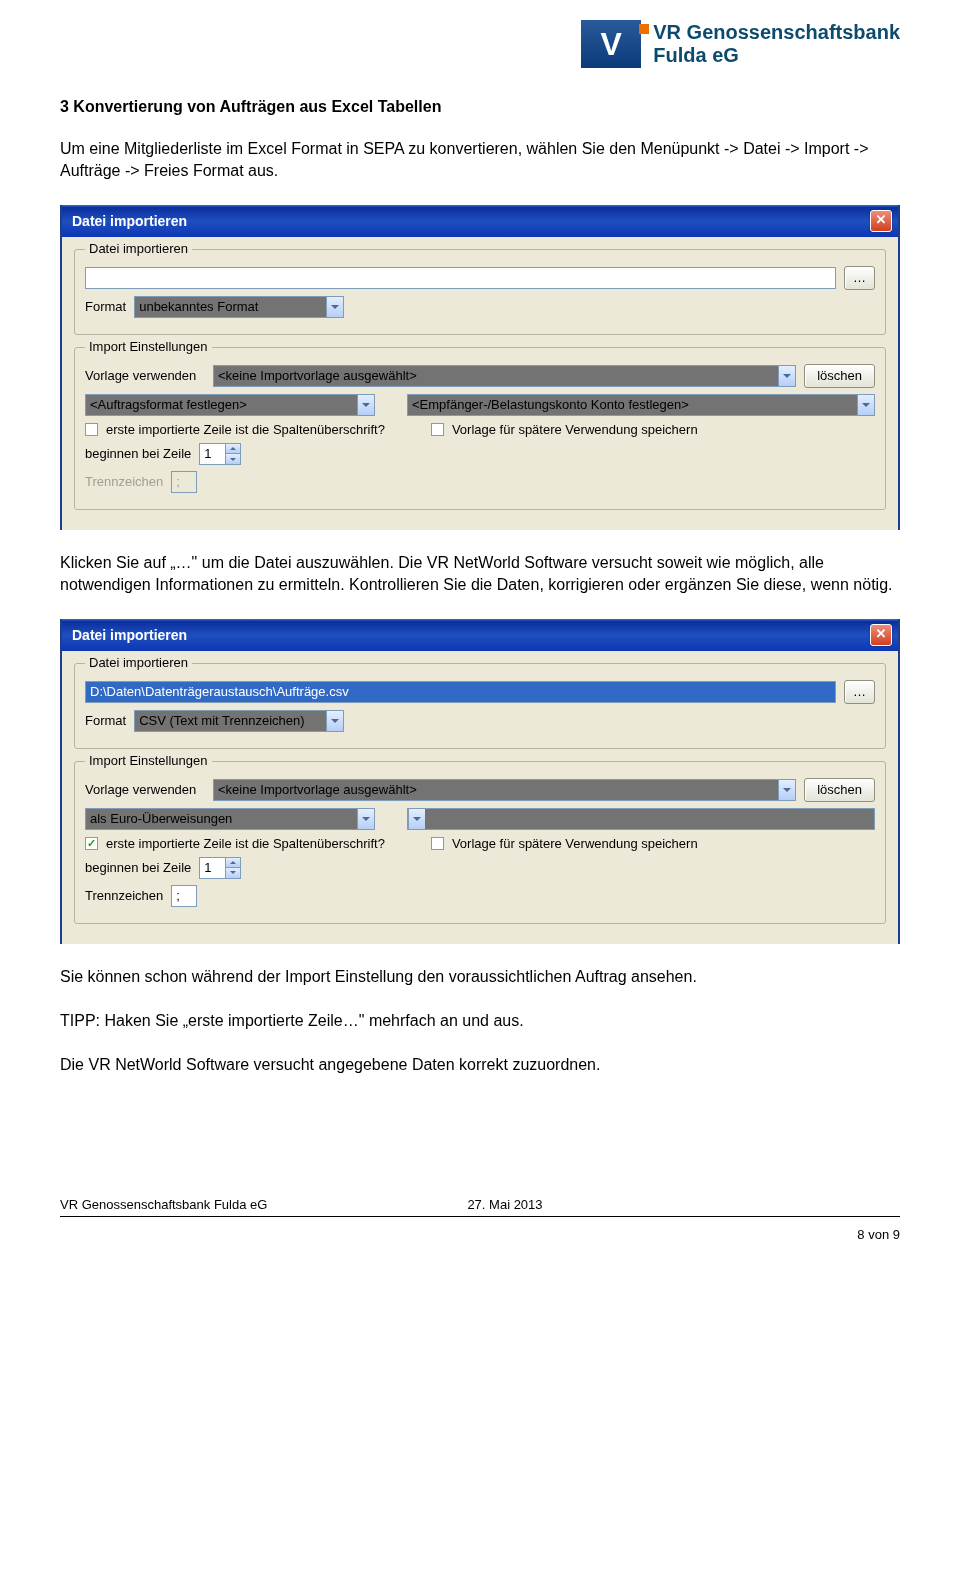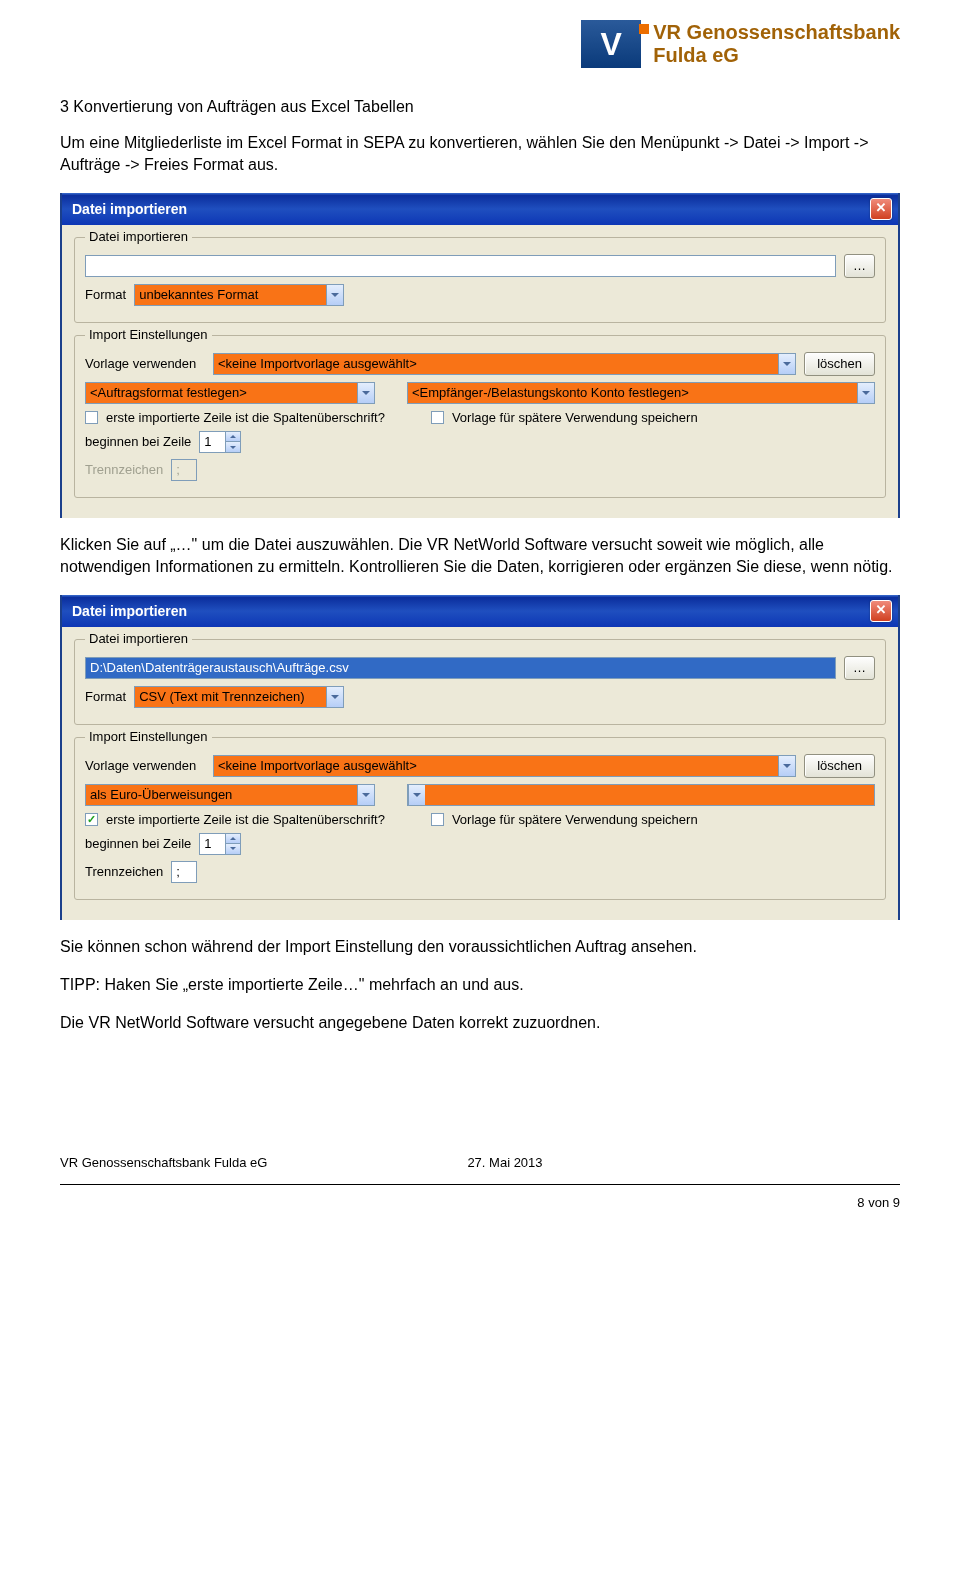--- a/index.html
+++ b/index.html
@@ -34,31 +34,31 @@
     font-family: Arial, sans-serif;
   }
   .logo-orange {
     position: absolute;
     right: -8px; top: 4px;
     width: 10px; height: 10px;
     background: #ec6e00;
   }
   .logo-text {
     font-weight: bold;
-    color: #a16207;
+    color: #0c4a6e;
     font-size: 20px;
     line-height: 1.15;
   }
   .section-heading {
     margin: 12px 0 10px 0;
-    font-weight: normal;
+    font-weight: bold;
     font-size: 16px;
   }
   .body-text {
-    margin: 16px 0;
+    margin: 22px 0;
     line-height: 1.4;
     font-size: 16px;
   }
   
   .dialog {
     background: #ece9d8;
     border-left: 2px solid #1b3f8b;
     border-right: 2px solid #1b3f8b;
     margin: 10px 0 4px 0;
     font-family: Tahoma, Arial, sans-serif;
@@ -111,21 +111,21 @@
     border: 1px solid #7f9db9;
     height: 22px;
     padding: 2px 4px;
     font-size: 13px;
     font-family: Tahoma, Arial, sans-serif;
     flex: 1;
   }
   .input.selected { background: #316ac5; color: #fff; }
   .combo {
     display: flex; align-items: center;
-    background: #f97316; border: 1px solid #7f9db9;
+    background: #737373; border: 1px solid #7f9db9;
     height: 22px;
     position: relative;
   }
   .combo .combo-text { flex: 1; padding: 2px 4px; font-size: 13px; white-space: nowrap; overflow: hidden; }
   .combo .combo-arrow {
     width: 17px; height: 100%;
     background: linear-gradient(#e4eefd,#b6cef7);
     border-left: 1px solid #7f9db9;
     display: flex; align-items: center; justify-content: center;
   }
@@ -178,21 +178,21 @@
   .spinner .spin-down { border-top: 1px solid #7f9db9; }
   .spinner .spin-down::after { content:""; border-left:3px solid transparent; border-right:3px solid transparent; border-top:3px solid #4a6a9b; }
   .muted { color: #a0a090; }
   .small-input {
     background: #fff; border: 1px solid #7f9db9; height: 22px; width: 26px;
     padding: 2px 4px; font-size: 13px; font-family: Tahoma, Arial, sans-serif;
   }
   .footer {
     margin-top: 120px;
     border-bottom: 1px solid #000;
-    padding-bottom: 14px;
+    padding-bottom: 4px;
     display: flex;
     gap: 200px;
     font-size: 13px;
   }
   .page-num {
     text-align: right;
     font-size: 13px;
     margin-top: 10px;
   }
 </style>

